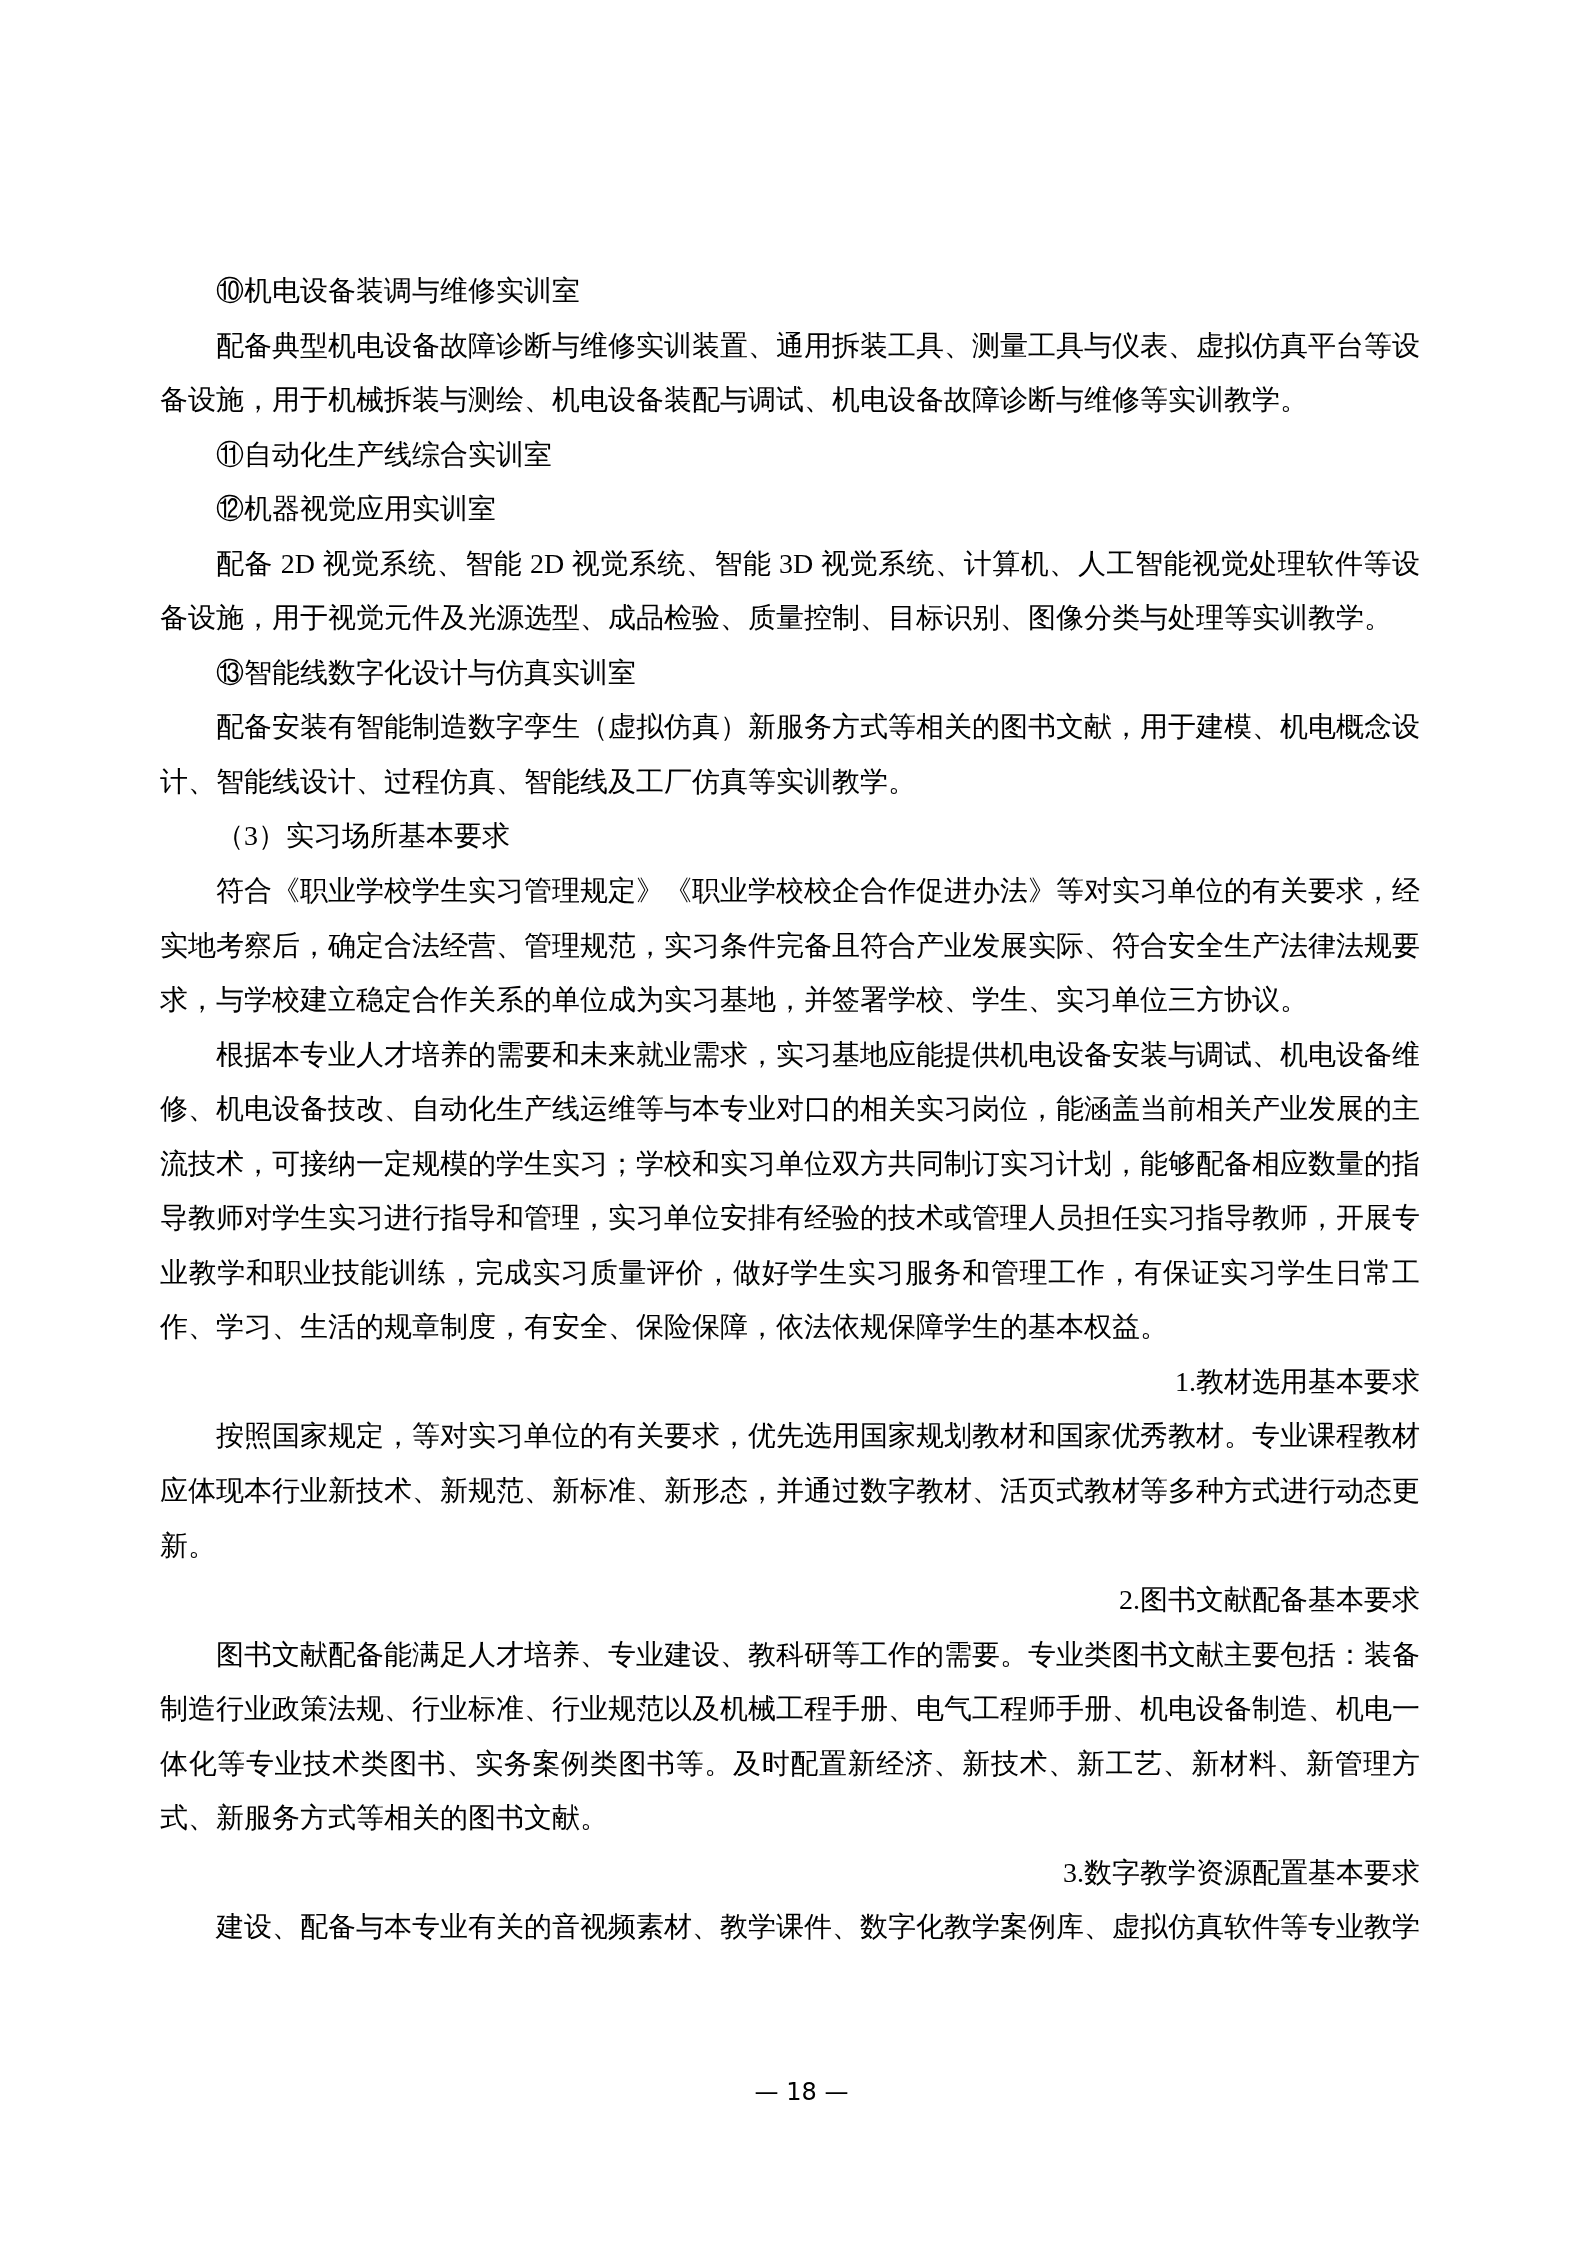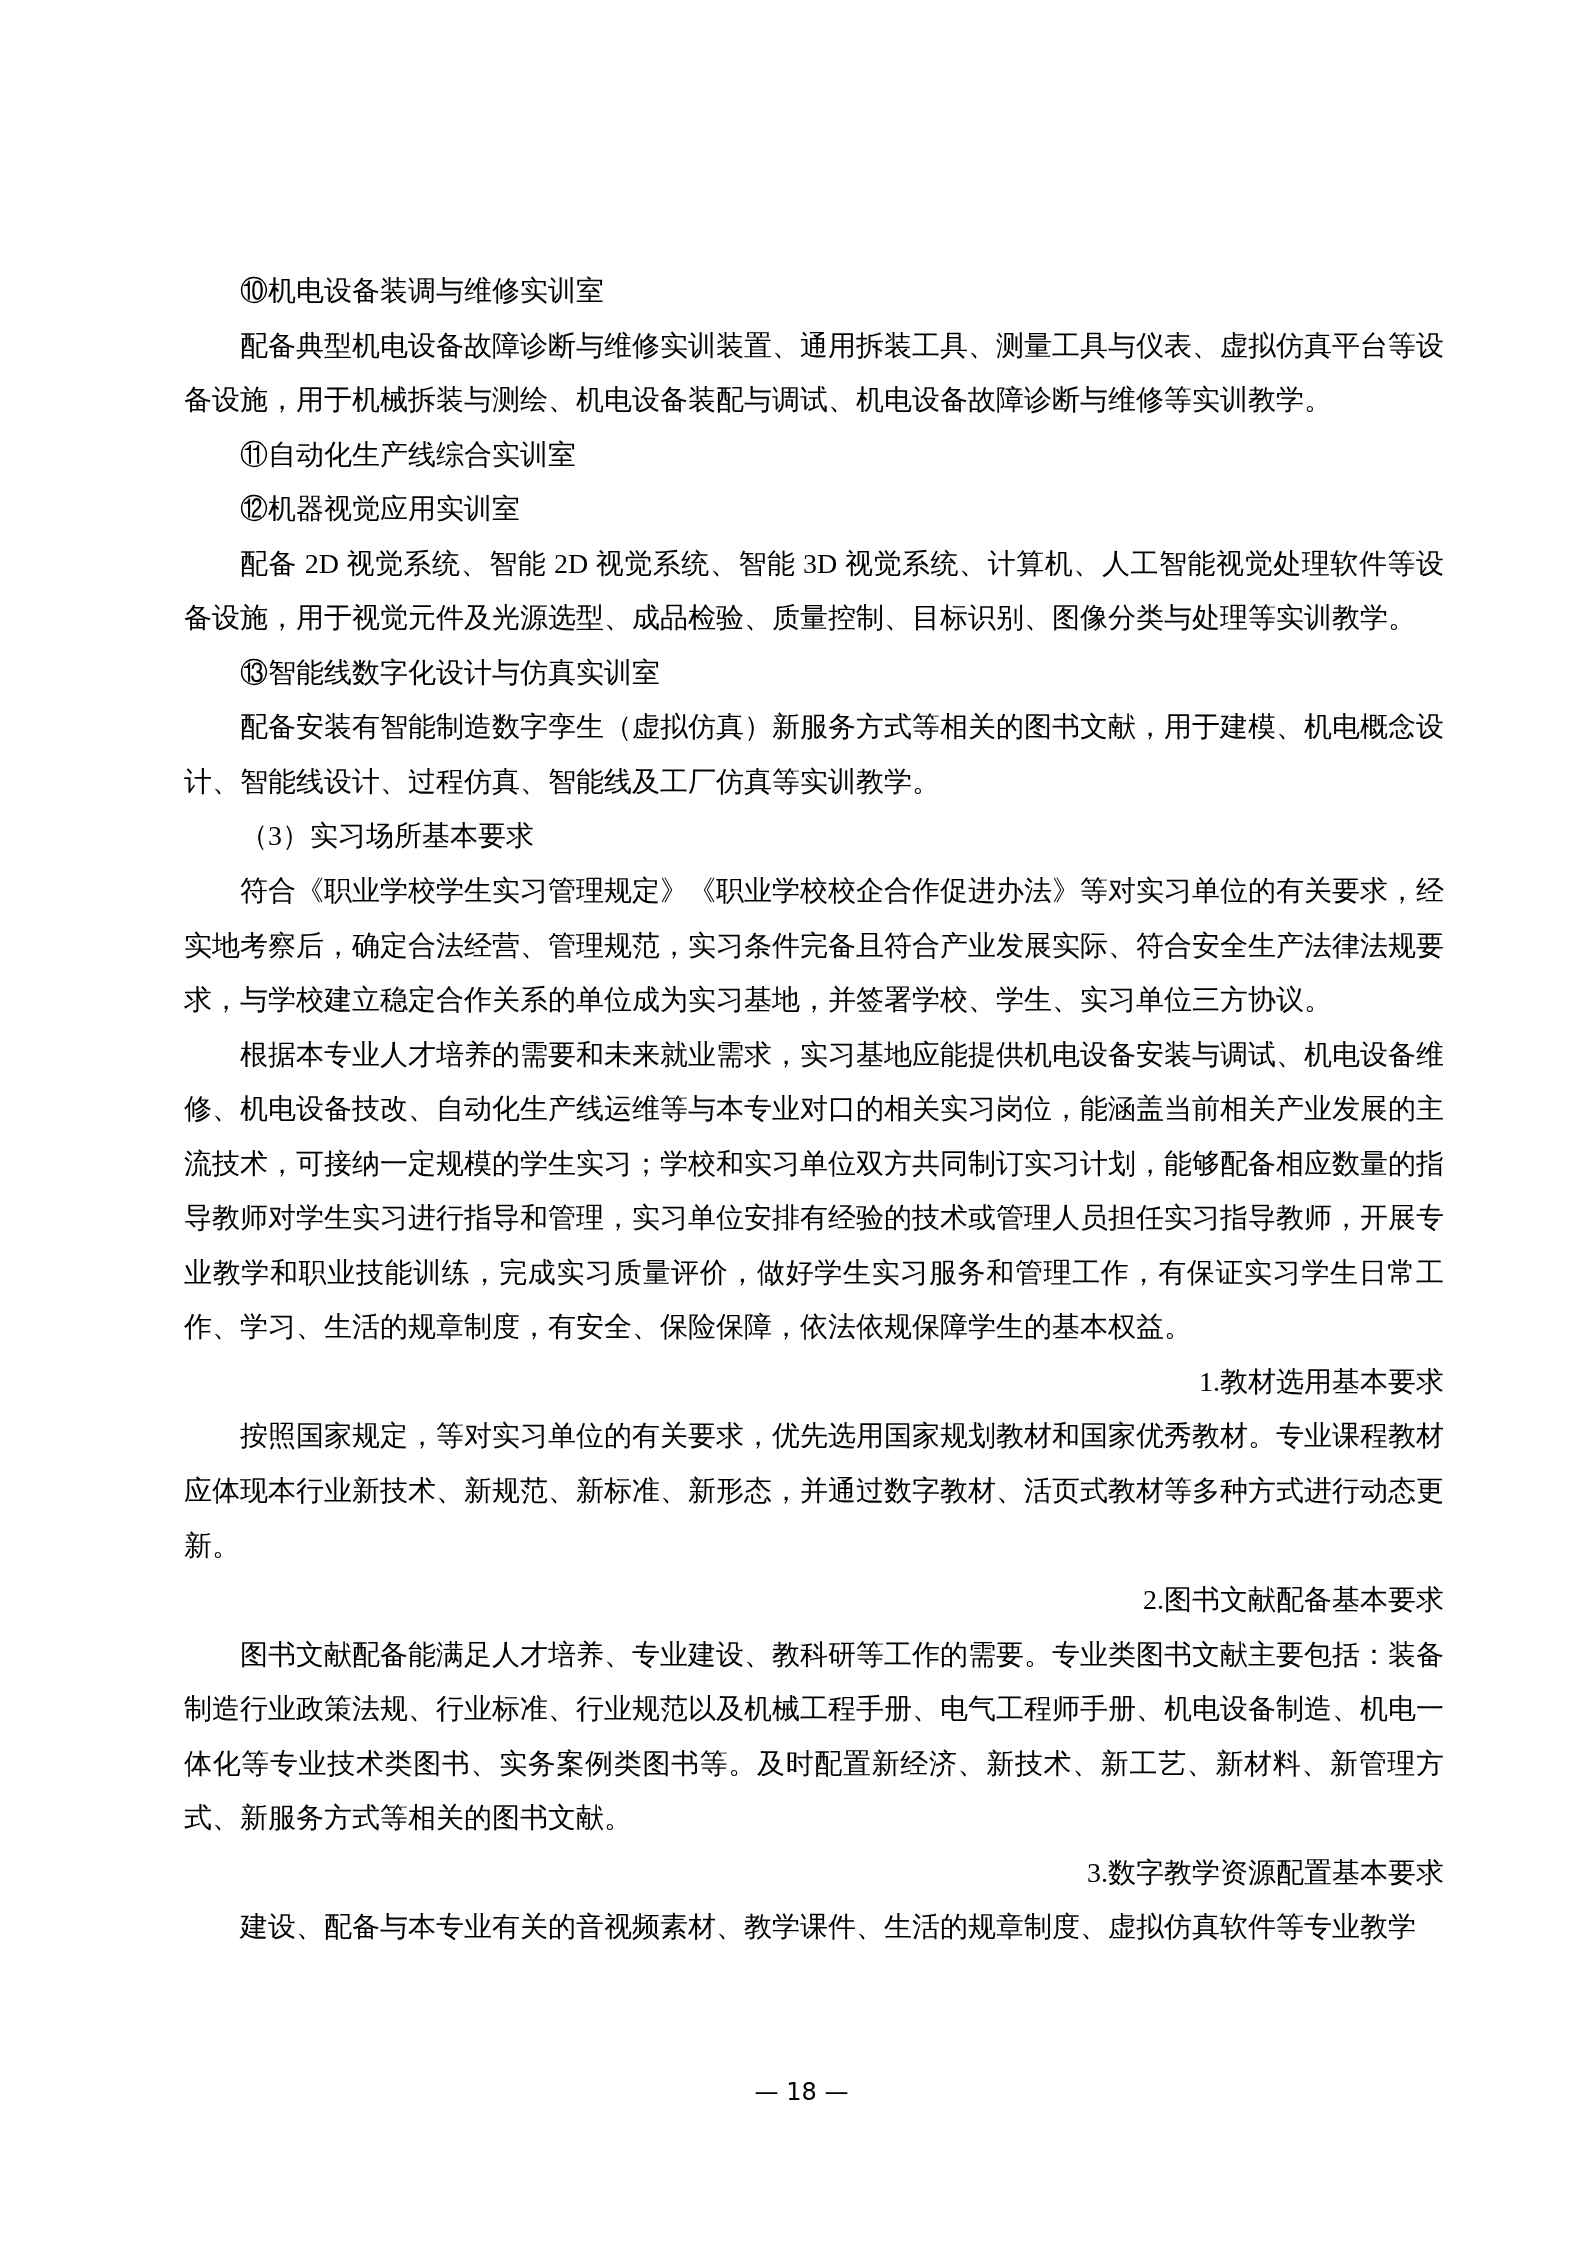--- a/index.html
+++ b/index.html
@@ -11,21 +11,21 @@
     position: relative;
     width: 1587px;
     height: 2245px;
     background: #ffffff;
     color: #000000;
     font-family: "Liberation Serif", "DejaVu Serif", serif;
     overflow: hidden;
   }
   .doc-body {
     position: absolute;
-    left: 184px;
+    left: 160px;
     top: 264px;
     width: 1260px;
   }
   .doc-body p {
     margin: 0;
     font-size: 28px;
     line-height: 54.55px;
     text-align: justify;
     text-justify: inter-ideograph;
     text-indent: 2em;
@@ -65,19 +65,19 @@
     <p class="subheading">⑬智能线数字化设计与仿真实训室</p>
     <p class="paragraph">配备安装有智能制造数字孪生（虚拟仿真）新服务方式等相关的图书文献，用于建模、机电概念设计、智能线设计、过程仿真、智能线及工厂仿真等实训教学。</p>
     <p class="subheading">（3）实习场所基本要求</p>
     <p class="paragraph">符合《职业学校学生实习管理规定》《职业学校校企合作促进办法》等对实习单位的有关要求，经实地考察后，确定合法经营、管理规范，实习条件完备且符合产业发展实际、符合安全生产法律法规要求，与学校建立稳定合作关系的单位成为实习基地，并签署学校、学生、实习单位三方协议。</p>
     <p class="paragraph">根据本专业人才培养的需要和未来就业需求，实习基地应能提供机电设备安装与调试、机电设备维修、机电设备技改、自动化生产线运维等与本专业对口的相关实习岗位，能涵盖当前相关产业发展的主流技术，可接纳一定规模的学生实习；学校和实习单位双方共同制订实习计划，能够配备相应数量的指导教师对学生实习进行指导和管理，实习单位安排有经验的技术或管理人员担任实习指导教师，开展专业教学和职业技能训练，完成实习质量评价，做好学生实习服务和管理工作，有保证实习学生日常工作、学习、生活的规章制度，有安全、保险保障，依法依规保障学生的基本权益。</p>
     <p class="bold-heading">1.教材选用基本要求</p>
     <p class="paragraph">按照国家规定，等对实习单位的有关要求，优先选用国家规划教材和国家优秀教材。专业课程教材应体现本行业新技术、新规范、新标准、新形态，并通过数字教材、活页式教材等多种方式进行动态更新。</p>
     <p class="bold-heading">2.图书文献配备基本要求</p>
     <p class="paragraph">图书文献配备能满足人才培养、专业建设、教科研等工作的需要。专业类图书文献主要包括：装备制造行业政策法规、行业标准、行业规范以及机械工程手册、电气工程师手册、机电设备制造、机电一体化等专业技术类图书、实务案例类图书等。及时配置新经济、新技术、新工艺、新材料、新管理方式、新服务方式等相关的图书文献。</p>
     <p class="bold-heading">3.数字教学资源配置基本要求</p>
-    <p class="paragraph">建设、配备与本专业有关的音视频素材、教学课件、生活的规章制度、虚拟仿真软件等专业教学</p>
+    <p class="paragraph">建设、配备与本专业有关的音视频素材、教学课件、数字化教学案例库、虚拟仿真软件等专业教学</p>
   </div>
 
   <div class="page-footer">
     <span>— 18 —</span>
   </div>
 </div>
 
 </body></html>

